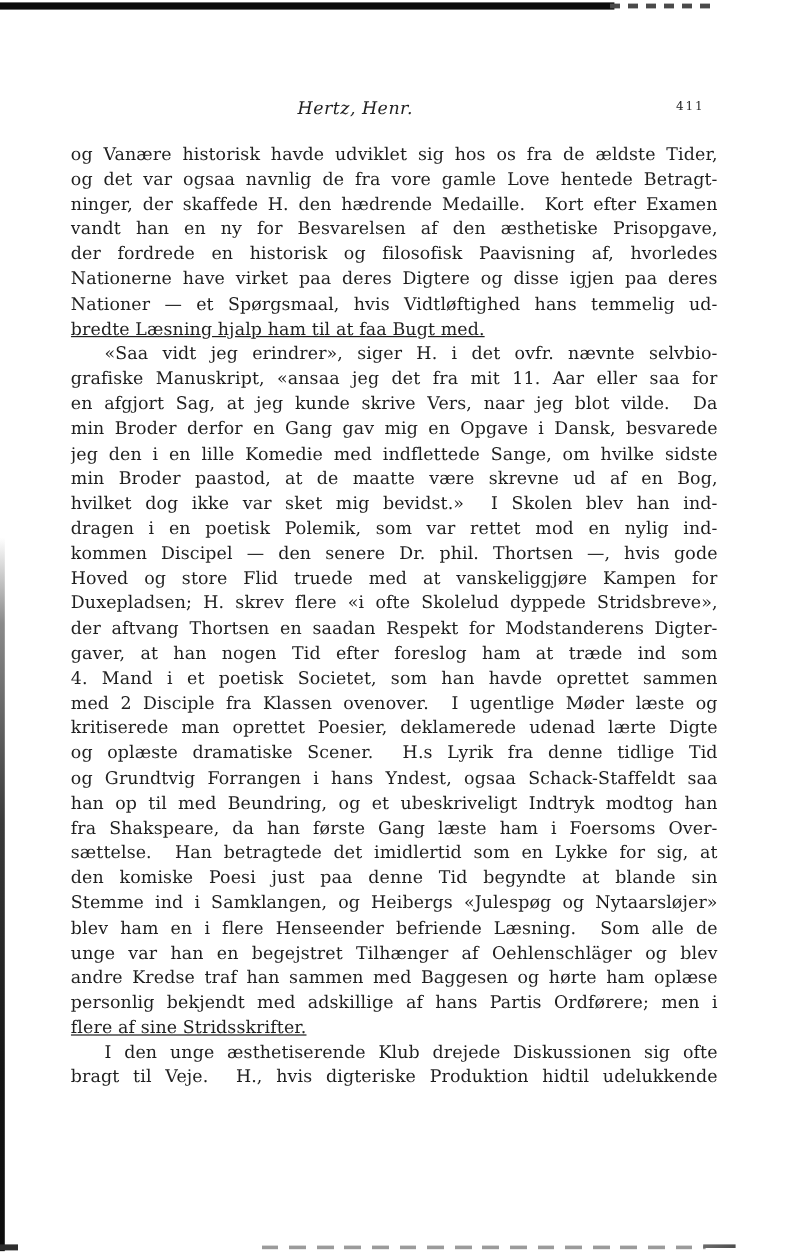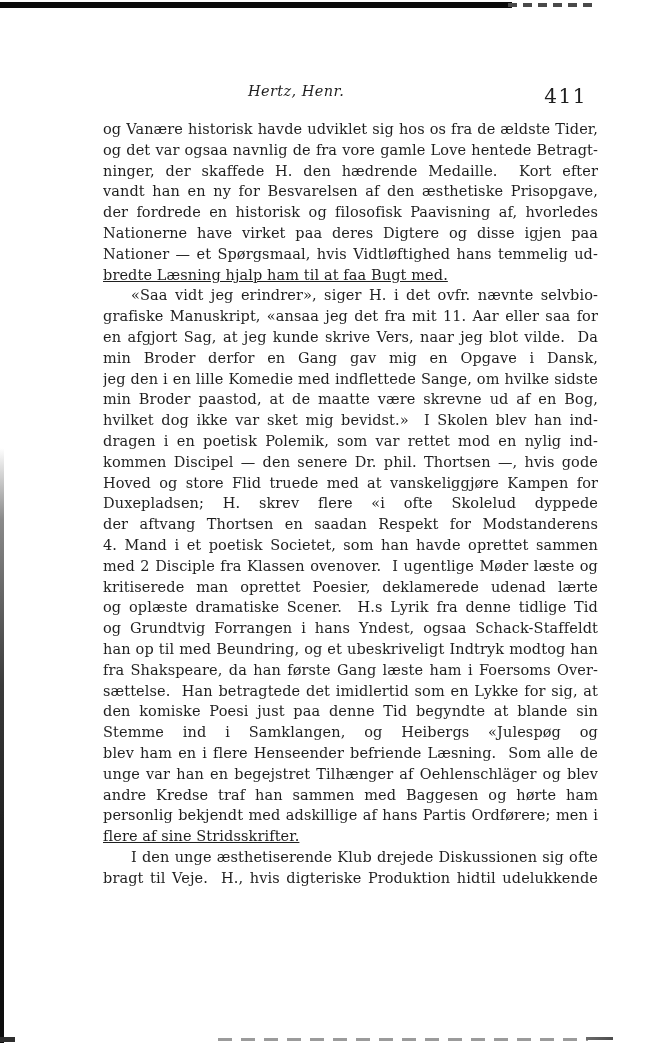--- a/index.html
+++ b/index.html
@@ -48,36 +48,35 @@
     font-size: 14.5px;
   }
   .running-title {
     position: absolute; left: 189px; top: 0;
     font-style: italic;
     letter-spacing: 0.4px;
   }
   .page-number {
     position: absolute; right: 11px; top: 1px;
     letter-spacing: 1.5px;
-    font-size: 20px;
+    font-size: 10px;
   }
   
   .body-text {
     position: absolute; top: 119px; left: 59px; width: 539px;
     font-size: 14.5px;
   }
   .line {
     height: 20.8px;
     line-height: 20.8px;
     text-align: justify;
     text-align-last: justify;
     white-space: pre-wrap;
     overflow: hidden;
     letter-spacing: 0.1px;
-    margin-left: 44px;
   }
   .line.indent { padding-left: 28px; }
   .line.flush { text-align-last: left; text-decoration: underline; }
 </style>
 </head>
 <body>
 
 <div class="page">
 
   <div class="art-top-bar"></div>
@@ -107,20 +106,21 @@
       <div class="line">en afgjort Sag, at jeg kunde skrive Vers, naar jeg blot vilde.  Da</div>
       <div class="line">min Broder derfor en Gang gav mig en Opgave i Dansk, besvarede</div>
       <div class="line">jeg den i en lille Komedie med indflettede Sange, om hvilke sidste</div>
       <div class="line">min Broder paastod, at de maatte være skrevne ud af en Bog,</div>
       <div class="line">hvilket dog ikke var sket mig bevidst.»  I Skolen blev han ind-</div>
       <div class="line">dragen i en poetisk Polemik, som var rettet mod en nylig ind-</div>
       <div class="line">kommen Discipel — den senere Dr. phil. Thortsen —, hvis gode</div>
       <div class="line">Hoved og store Flid truede med at vanskeliggjøre Kampen for</div>
       <div class="line">Duxepladsen; H. skrev flere «i ofte Skolelud dyppede Stridsbreve»,</div>
       <div class="line">der aftvang Thortsen en saadan Respekt for Modstanderens Digter-</div>
+      <div class="line">gaver, at han nogen Tid efter foreslog ham at træde ind som</div>
       <div class="line">4. Mand i et poetisk Societet, som han havde oprettet sammen</div>
       <div class="line">med 2 Disciple fra Klassen ovenover.  I ugentlige Møder læste og</div>
       <div class="line">kritiserede man oprettet Poesier, deklamerede udenad lærte Digte</div>
       <div class="line">og oplæste dramatiske Scener.  H.s Lyrik fra denne tidlige Tid</div>
       <div class="line">og Grundtvig Forrangen i hans Yndest, ogsaa Schack-Staffeldt saa</div>
       <div class="line">han op til med Beundring, og et ubeskriveligt Indtryk modtog han</div>
       <div class="line">fra Shakspeare, da han første Gang læste ham i Foersoms Over-</div>
       <div class="line">sættelse.  Han betragtede det imidlertid som en Lykke for sig, at</div>
       <div class="line">den komiske Poesi just paa denne Tid begyndte at blande sin</div>
       <div class="line">Stemme ind i Samklangen, og Heibergs «Julespøg og Nytaarsløjer»</div>

